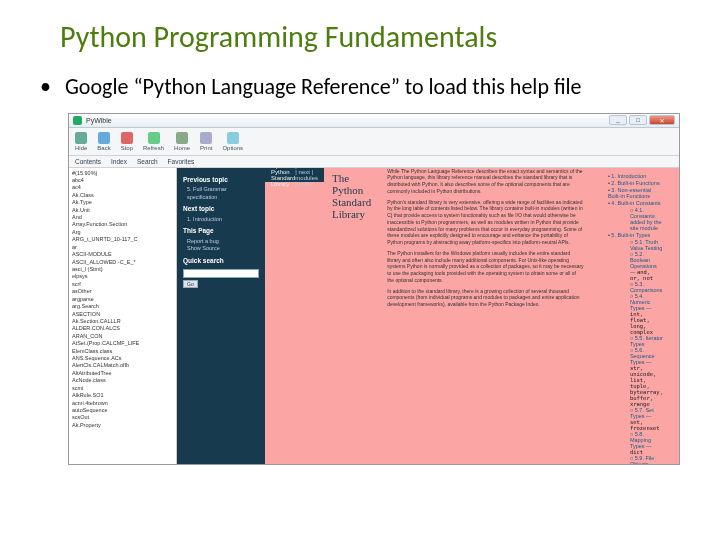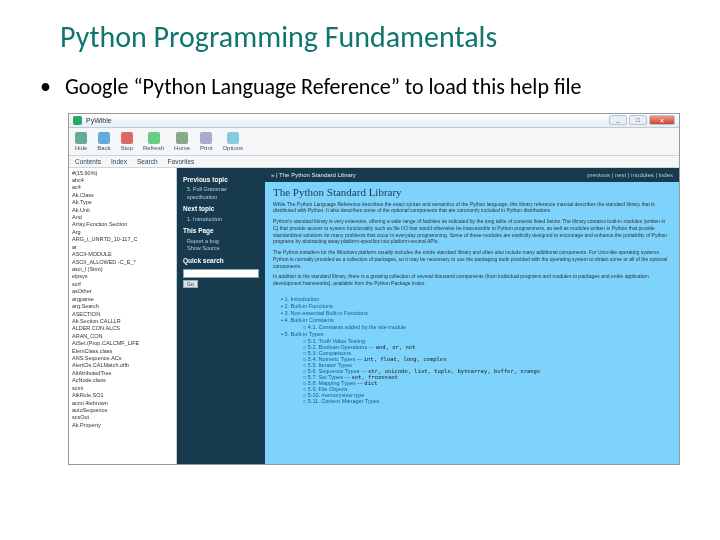--- a/index.html
+++ b/index.html
@@ -1,18 +1,18 @@
 <!DOCTYPE html>
 <html><head>
 <meta charset="utf-8">
 <style>
 *{margin:0;padding:0;box-sizing:border-box}
 body{width:720px;height:540px;background:#fff;font-family:Calibri,Arial,sans-serif;overflow:hidden;position:relative}
 .slide{padding:18px 40px 0 40px}
-.title{font-size:30px;font-weight:400;color:#0f766e;margin-bottom:18px;margin-left:20px}
+.title{font-size:30px;font-weight:400;color:#4d7c0f;margin-bottom:18px;margin-left:20px}
 .bullet{font-size:22px;color:#000;margin-left:0;display:flex;align-items:center;line-height:1.25}
 .bullet::before{content:"•";margin-right:14px;font-size:22px}
 .app{margin:12px 40px 0 68px;height:352px;border:1px solid #999;display:flex;flex-direction:column;font-family:Tahoma,Arial,sans-serif;font-size:7px;color:#333;overflow:hidden}
 .titlebar{height:14px;background:linear-gradient(#fdfefe,#e6eef5);display:flex;align-items:center;padding:0 4px;border-bottom:1px solid #c0c8d0}
 .appicon{width:9px;height:9px;background:#2a6;border-radius:2px;margin-right:4px}
 .titletext{flex:1;font-size:7px;color:#333}
 .winbtns{display:flex;gap:2px}
 .winbtn{width:18px;height:10px;background:#e8eef5;border:1px solid #b8c4d0;border-radius:2px;display:flex;align-items:center;justify-content:center;font-size:6px}
 .winbtn.close{background:linear-gradient(#e98,#c43);color:#fff;width:26px}
 .toolbar{height:28px;background:#f4f6f8;border-bottom:1px solid #d0d4d8;display:flex;align-items:center;padding:2px 6px;gap:10px}
@@ -20,21 +20,21 @@
 .ticon{width:12px;height:12px;border-radius:2px}
 .menubar{height:12px;background:#f4f6f8;border-bottom:1px solid #d0d4d8;display:flex;align-items:center;padding:0 6px;gap:10px;font-size:6.5px;color:#345}
 .body{flex:1;display:flex;overflow:hidden}
 .leftlist{width:108px;background:#fff;border-right:1px solid #ccc;padding:2px 3px;font-size:5.5px;color:#333;line-height:1.35;overflow:hidden}
 .leftlist .li{white-space:nowrap;overflow:hidden;text-overflow:clip}
 .sidebar{width:88px;background:#173a4f;color:#dde6ea;padding:4px 6px;font-size:6px;line-height:1.35}
 .sidebar-h{color:#fff;font-weight:bold;font-size:6.5px;margin:4px 0 2px}
 .sidebar-sub{color:#bcd;font-size:5.5px;margin-left:4px}
 .searchbox{background:#fff;height:9px;margin-top:3px;border:1px solid #8aa}
 .go{display:inline-block;background:#dce4e8;color:#234;font-size:5px;padding:0 3px;border:1px solid #9ab;margin-top:2px}
-.content{flex:1;background:#7dd3fc;display:flex;flex-direction:column;overflow:hidden}
+.content{flex:1;background:#fca5a5;display:flex;flex-direction:row;overflow:hidden}
 .chdr{height:14px;background:#173a4f;color:#e8eef2;display:flex;align-items:center;justify-content:space-between;padding:0 6px;font-size:6px}
 .chdr .nav{color:#bcd}
 .ctitle{font-size:11px;color:#173a4f;padding:4px 8px 3px;font-family:Georgia,serif}
 .ctext{padding:0 8px;font-size:5px;color:#333;line-height:1.35}
 .ctext p{margin-bottom:4px}
 .toc{padding:4px 16px;font-size:5.5px;color:#173a4f}
 .toc .l1{margin:1px 0}
 .toc .l2{margin-left:22px;color:#444}
 .toc a{color:#1a5a8a;text-decoration:none}
 .cmd{font-family:monospace;color:#222}

